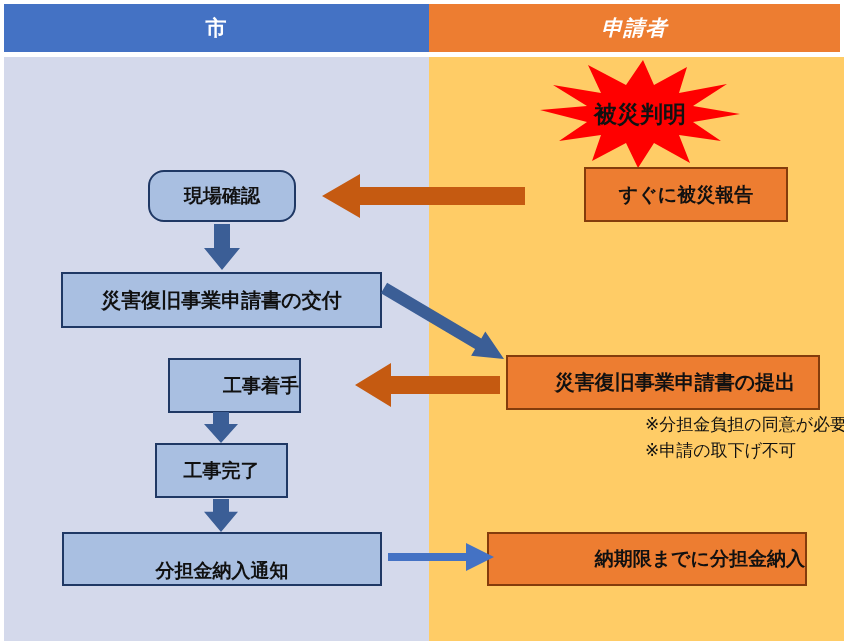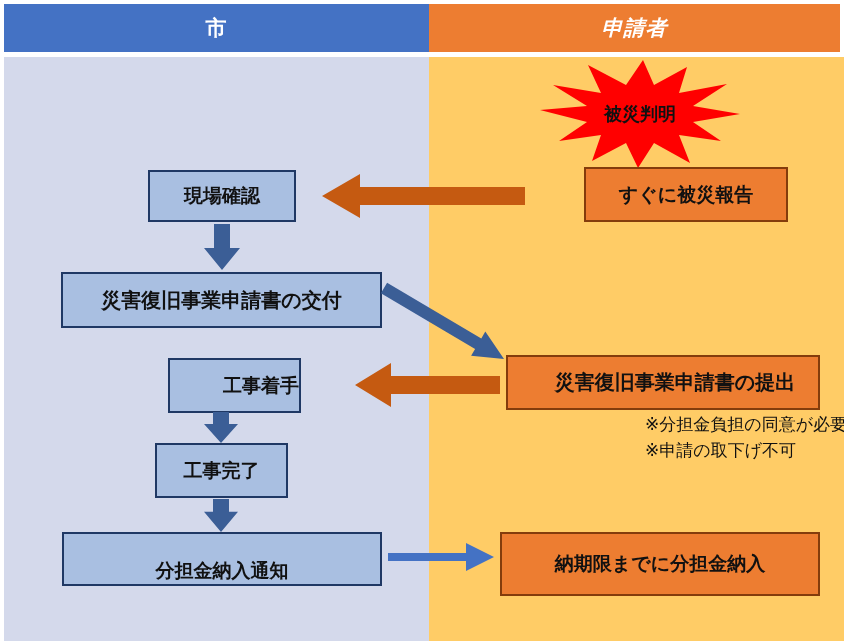--- a/index.html
+++ b/index.html
@@ -21,33 +21,33 @@
   .hdr-app{left:429px;width:411px;background:var(--header_applicant_bg);font-style:italic;}
   
   .lane{position:absolute;top:57px;height:584px;}
   .lane-city{left:4px;width:425px;background:var(--lane_city_bg);}
   .lane-app{left:429px;width:415px;background:var(--lane_applicant_bg);}
   
   .pbox{position:absolute;display:flex;align-items:center;justify-content:center;
         font-weight:bold;color:var(--text_dark);font-size:19px;box-sizing:border-box;}
   .pbox.city{background:var(--city_box_fill);border:2px solid var(--city_box_border);}
   .pbox.app{background:var(--applicant_box_fill);border:2px solid var(--applicant_box_border);}
-  #box-site-check{left:148px;top:170px;width:148px;height:52px;}
+  #box-site-check{left:148px;top:170px;width:148px;height:52px;border-radius:16px;}
   #box-grant{left:61px;top:272px;width:321px;height:56px;font-size:20px;}
   #box-start{left:168px;top:358px;width:133px;height:55px;justify-content:flex-end;}
   #box-complete{left:155px;top:443px;width:133px;height:55px;justify-content:center;}
   #box-notice{left:62px;top:532px;width:320px;height:54px;align-items:flex-end;}
   #box-report{left:584px;top:167px;width:204px;height:55px;}
   #box-submit{left:506px;top:355px;width:314px;height:55px;font-size:20px;padding-left:24px;}
-  #box-pay{left:500px;top:532px;width:320px;height:64px;}
+  #box-pay{left:487px;top:532px;width:320px;height:54px;justify-content:flex-end;}
   
   .shape{position:absolute;display:block;}
   .burst-wrap{position:absolute;left:535px;top:58px;width:210px;height:112px;}
   .burst-label{position:absolute;left:0;top:0;width:210px;height:112px;display:flex;
-               align-items:center;justify-content:center;font-weight:bold;font-size:18px;
+               align-items:center;justify-content:center;font-weight:bold;font-size:23px;
                color:var(--text_dark);}
   
   .notes{position:absolute;left:597px;top:412px;font-size:17px;line-height:26px;
          color:var(--text_dark);white-space:nowrap;margin-left:48px;}
 </style>
 </head>
 <body>
 
 <div class="stage">
 

